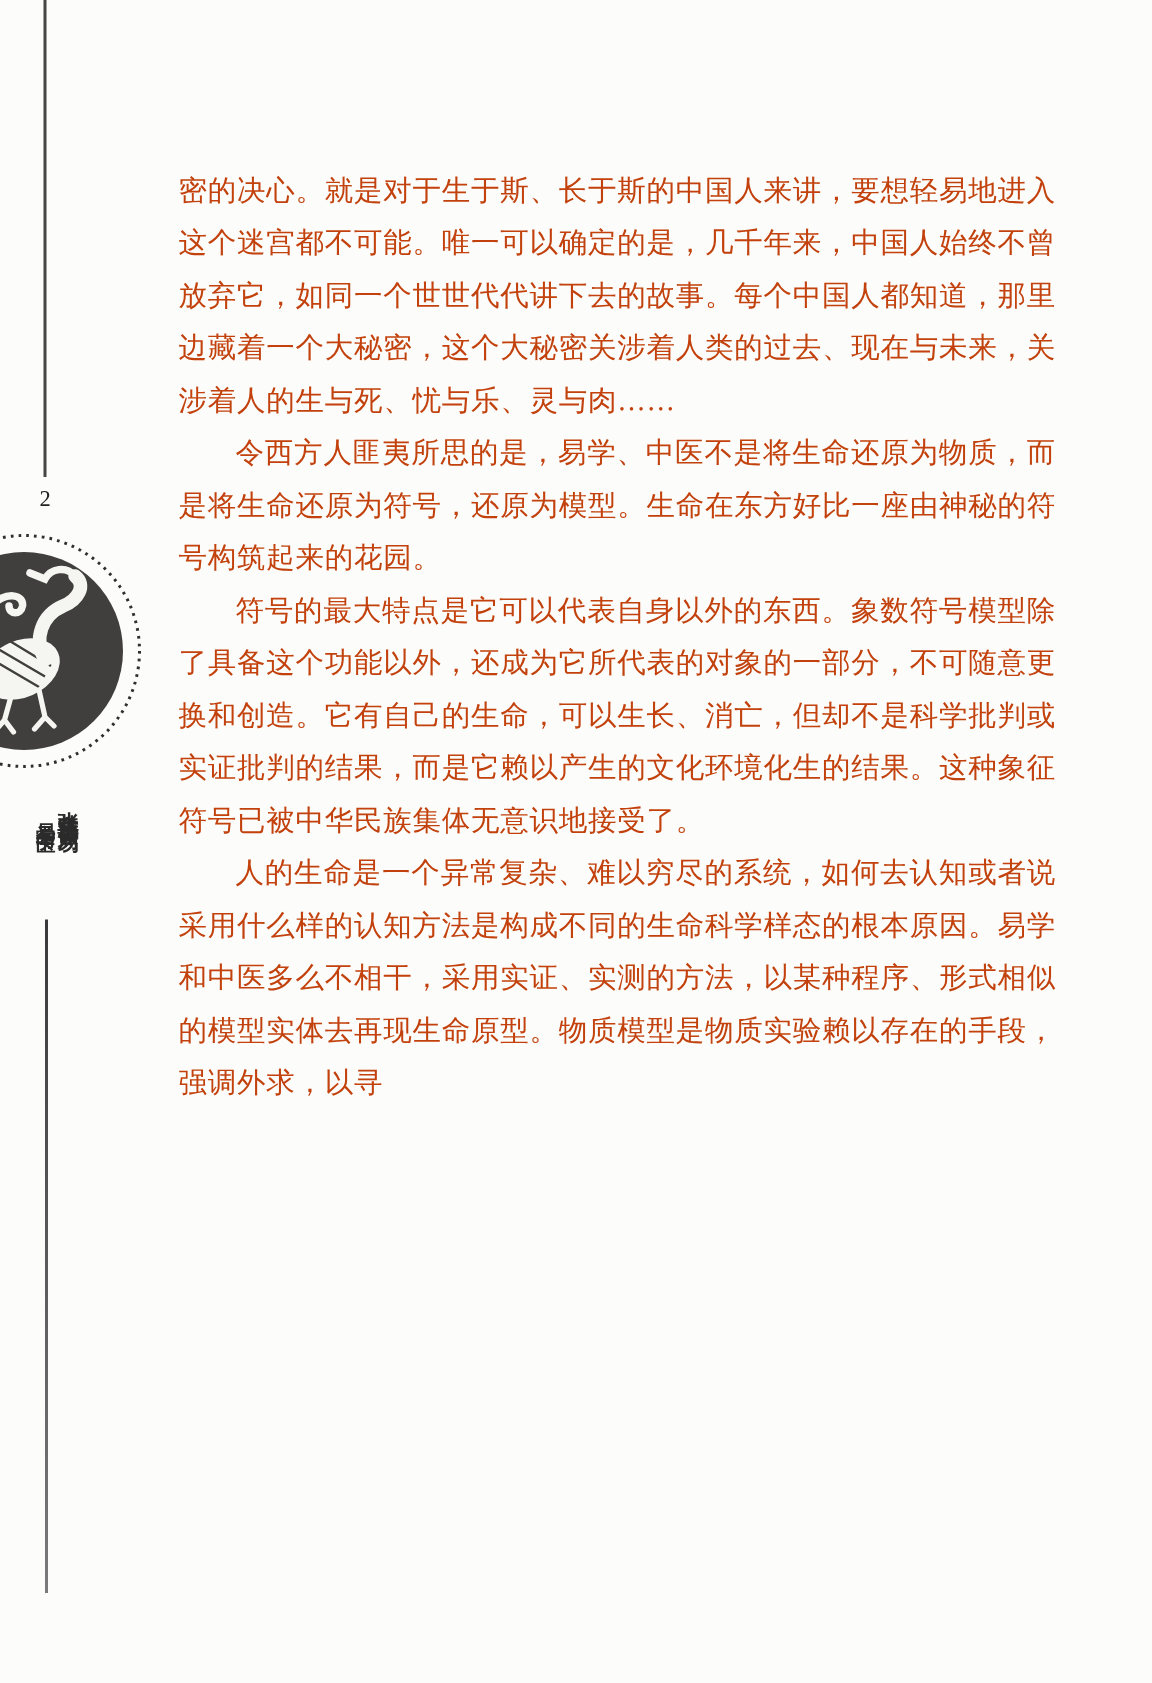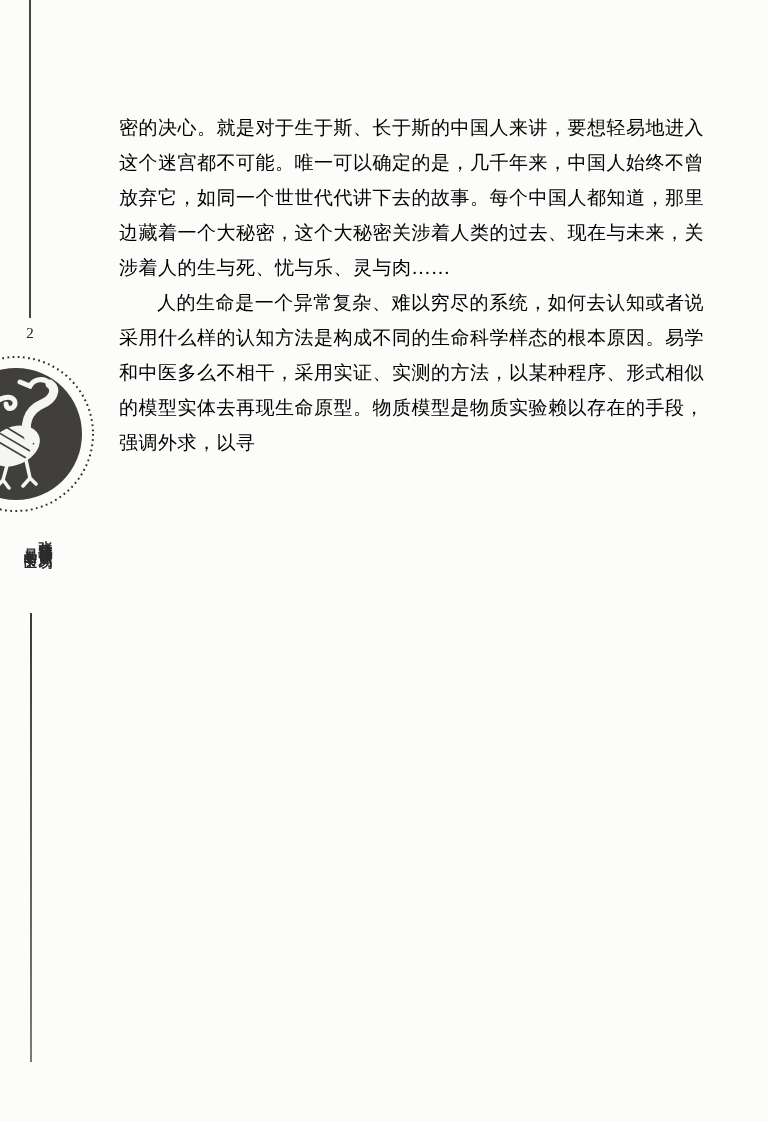--- a/index.html
+++ b/index.html
@@ -70,21 +70,21 @@
   }
   
   .text-column {
     position: absolute;
     left: 119px;
     top: 110px;
     width: 585px;
     font-size: 19px;
     line-height: 35px;
     letter-spacing: 0.5px;
-    color: #000000;
+    color: #c2410c;
     text-align: justify;
   }
   .para {
     margin: 0;
     text-indent: 2em;
   }
   .para.no-indent {
     text-indent: 0;
   }
 </style>
@@ -110,16 +110,18 @@
              M 26 108 L 30 126 M 30 126 L 23 134 M 30 126 L 36 132" stroke="#f5f5f2" stroke-width="3.5" fill="none" stroke-linecap="round"></path>
   </svg>
 
   <div class="vtitle series">张其成讲读《周易》</div>
   <div class="vtitle book">易学与中医</div>
 
   <div class="rule-bottom"></div>
 
   <main class="text-column">
     <p class="para no-indent">密的决心。就是对于生于斯、长于斯的中国人来讲，要想轻易地进入这个迷宫都不可能。唯一可以确定的是，几千年来，中国人始终不曾放弃它，如同一个世世代代讲下去的故事。每个中国人都知道，那里边藏着一个大秘密，这个大秘密关涉着人类的过去、现在与未来，关涉着人的生与死、忧与乐、灵与肉……</p>
+    <p class="para">令西方人匪夷所思的是，易学、中医不是将生命还原为物质，而是将生命还原为符号，还原为模型。生命在东方好比一座由神秘的符号构筑起来的花园。</p>
+    <p class="para">符号的最大特点是它可以代表自身以外的东西。象数符号模型除了具备这个功能以外，还成为它所代表的对象的一部分，不可随意更换和创造。它有自己的生命，可以生长、消亡，但却不是科学批判或实证批判的结果，而是它赖以产生的文化环境化生的结果。这种象征符号已被中华民族集体无意识地接受了。</p>
     <p class="para">人的生命是一个异常复杂、难以穷尽的系统，如何去认知或者说采用什么样的认知方法是构成不同的生命科学样态的根本原因。易学和中医多么不相干，采用实证、实测的方法，以某种程序、形式相似的模型实体去再现生命原型。物质模型是物质实验赖以存在的手段，强调外求，以寻</p>
   </main>
 
 </div>
 
 </body></html>

